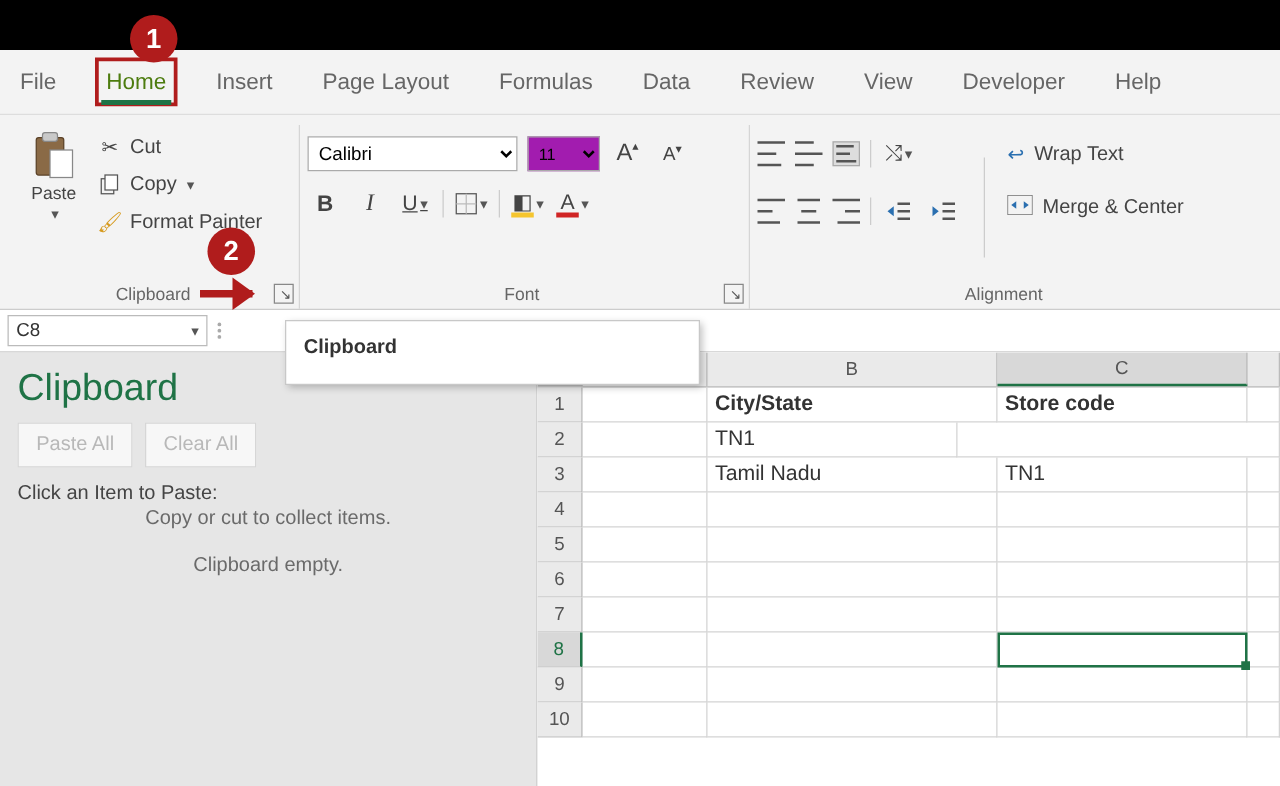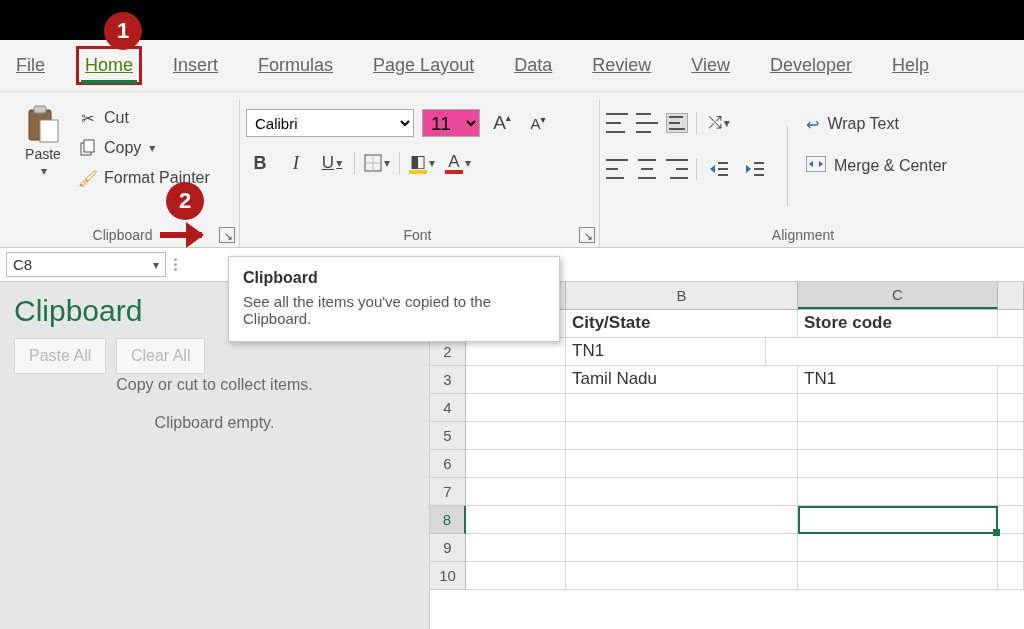--- a/index.html
+++ b/index.html
@@ -19,21 +19,21 @@
     background:#f3f3f3;
     height:52px;
     display:flex;
     align-items:center;
     padding:0 10px 0 10px;
     gap:28px;
     font-size:18px;
     color:#666;
     border-bottom:1px solid #ddd;
   }
-  .tab { padding:6px 6px; cursor:pointer;text-decoration:underline; }
+  .tab { padding:6px 6px; cursor:pointer; }
   .tab.active {
     color:#4d7c0f;
     position:relative;
   }
   .tab.active::after {
     content:"";
     position:absolute;
     left:2px; right:2px; bottom:-2px;
     height:4px; background:#1f7346;
   }
@@ -93,21 +93,21 @@
     height:28px;
     cursor:pointer;
   }
   .icon-slot { width:20px; display:flex; justify-content:center; }
   .stack3 { display:flex; flex-direction:column; gap:2px; }
   .dd-chev { font-size:12px; color:#555; margin-left:2px;}
   .font-select {
     font-size:15px; height:28px; width:168px;
     border:1px solid #aaa; background:#fff; padding:2px 4px;
   }
-  .size-select { font-size:19px; height:28px; width:58px; border:1px solid #aaa; background:#ec4899; padding:2px 4px;}
+  .size-select { font-size:13px; height:28px; width:58px; border:1px solid #aaa; background:#a21caf; padding:2px 4px;}
   .btn-row { display:flex; gap:8px; align-items:center; height:30px;}
   .tool-btn { width:28px; height:26px; display:flex; align-items:center; justify-content:center; cursor:pointer; font-size:17px; color:#444;}
   .tool-btn.bold { font-weight:700; font-size:18px;}
   .tool-btn.italic { font-style:italic; font-family:"Times New Roman",serif; font-size:19px;}
   .tool-btn.under { text-decoration:underline; font-size:17px;}
   .tool-sep { width:1px; height:22px; background:#ccc;}
   .color-underline {
     display:flex; flex-direction:column; align-items:center; line-height:1; cursor:pointer;
   }
   .color-bar { height:4px; width:18px; }
@@ -204,22 +204,22 @@
 </style>
 </head>
 <body>
 
 <div class="black-bar"></div>
 
 <div class="tab-strip">
   <div class="tab">File</div>
   <div class="tab active highlighted">Home</div>
   <div class="tab">Insert</div>
+  <div class="tab">Page Layout</div>
   <div class="tab">Formulas</div>
-  <div class="tab">Page Layout</div>
   <div class="tab">Data</div>
   <div class="tab">Review</div>
   <div class="tab">View</div>
   <div class="tab">Developer</div>
   <div class="tab">Help</div>
 </div>
 
 <div class="ribbon">
 
   <div class="ribbon-group" style="width:230px">
@@ -396,20 +396,21 @@
 </div>
 
 <div class="lower">
 
   <div class="pane">
     <div class="pane-title">Clipboard</div>
     <div>
       <button class="pane-btn">Paste All</button>
       <button class="pane-btn">Clear All</button>
     </div>
+    <div class="pane-msg">Click an Item to Paste:</div>
     <div class="pane-empty" style="margin-top:2px">Copy or cut to collect items.</div>
     <div class="pane-empty">Clipboard empty.</div>
   </div>
 
   <div class="grid">
     <div class="col-hdrs">
       <div class="row-hdr" style="border-bottom:1px solid #bbb"></div>
       <div class="col-hdr" style="width:100px"></div>
       <div class="col-hdr" style="width:232px">B</div>
       <div class="col-hdr sel" style="width:200px">C</div>
@@ -487,21 +488,20 @@
       </div>
 
     <div class="selected-cell" style="left:368px; top:224px; width:200px; height:28px;">
       <div class="sel-handle"></div>
     </div>
   </div>
 </div>
 
 <div class="tooltip">
   <h4>Clipboard</h4>
-  <div>See all the items you've copied to the Clipboard.</div>
 </div>
 
 <div class="callout" style="left:104px; top:12px;">1</div>
 <div class="callout" style="left:166px; top:182px;">2</div>
 <div class="arrow" style="left:160px; top:232px;">
   <span class="arrow-line"></span>
     <span class="arrow-head"></span>
 </div>
 
 </body></html>

